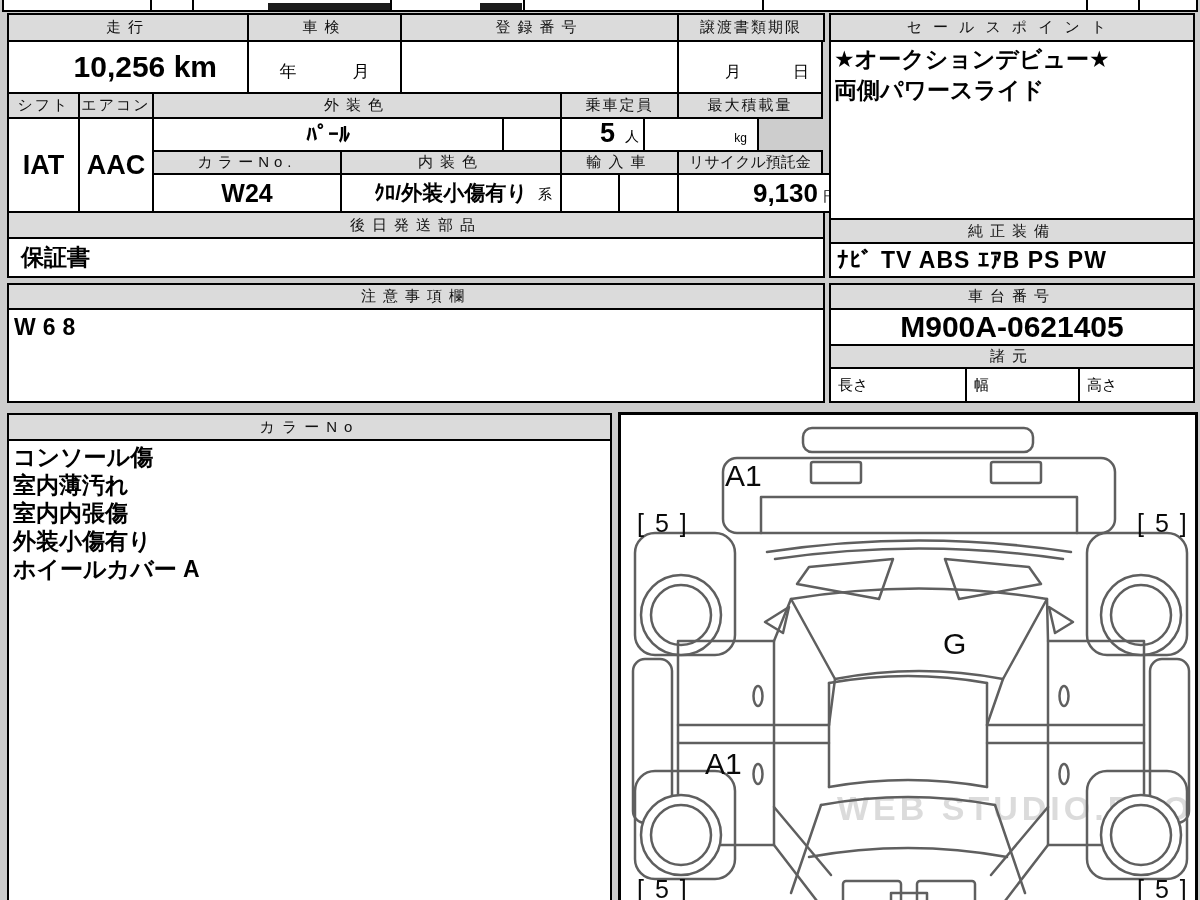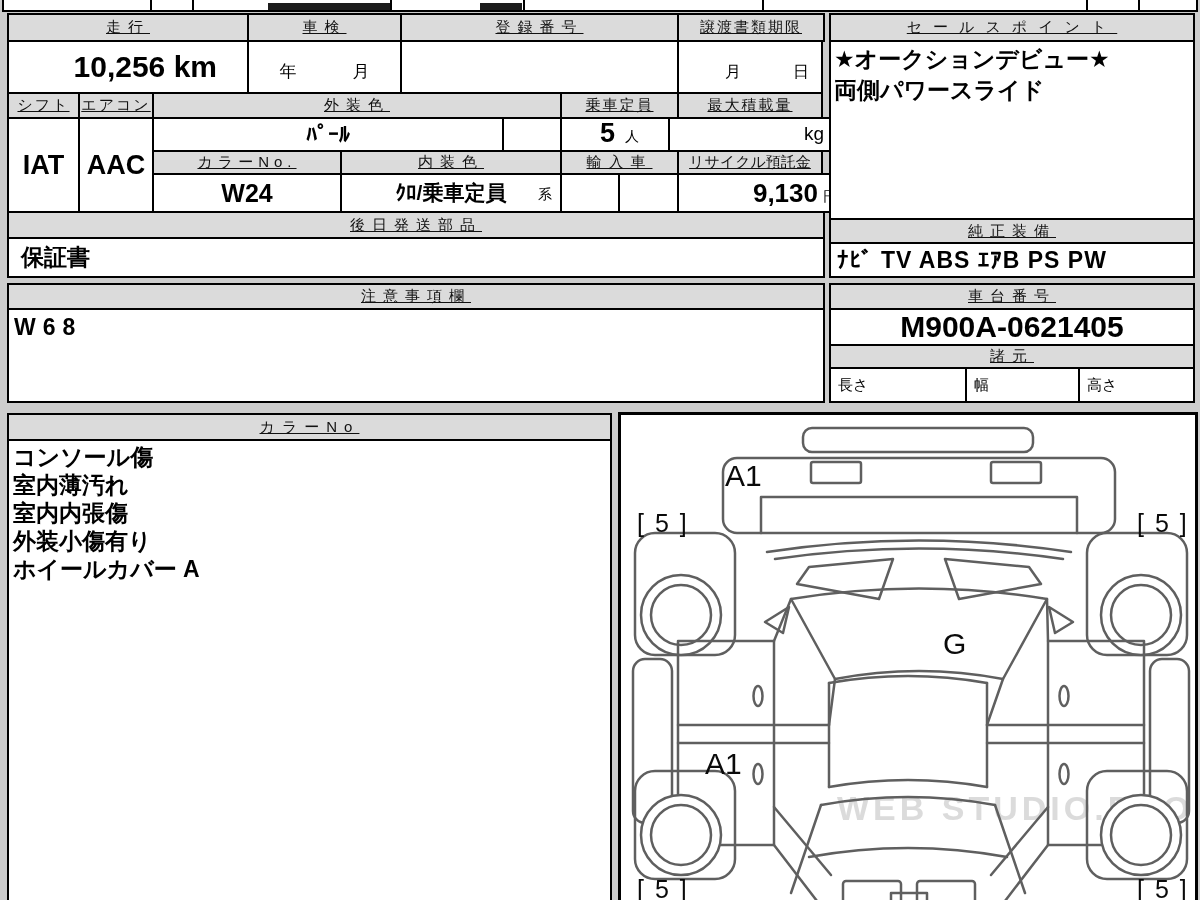--- a/index.html
+++ b/index.html
@@ -1,21 +1,21 @@
 <!DOCTYPE html>
 <html><head>
 <meta charset="utf-8">
 <style>
   html,body{margin:0;padding:0;}
   body{font-family:"Liberation Sans","DejaVu Sans",sans-serif;}
   #page{position:relative;width:1200px;height:900px;background:#cdcdcd;overflow:hidden;}
 
   .cell{position:absolute;background:#ffffff;border:2px solid #000;box-sizing:border-box;}
   .hdr{background:#dbdbdb;display:flex;align-items:center;justify-content:center;
-       font-size:15px;letter-spacing:7px;color:#111;white-space:nowrap;text-decoration:underline;}
+       font-size:15px;letter-spacing:7px;color:#111;white-space:nowrap;}
   .hdr.tight{letter-spacing:2px;}
   .hdr.wide{letter-spacing:11px;}
   .val{font-weight:bold;color:#000;}
   .flex{display:flex;}
 
   
   .topstrip{position:absolute;left:2px;top:0;width:1196px;height:12px;background:#fff;
             border-bottom:2px solid #000;border-left:2px solid #000;border-right:2px solid #000;box-sizing:border-box;}
   .tdiv{position:absolute;top:0;width:2px;height:10px;background:#000;}
   .tfrag{position:absolute;top:3px;height:7px;background:#1c1c1c;}
@@ -96,42 +96,42 @@
       <span>AAC</span>
     </div>
   <div class="cell val flex" style="left:152px;top:117px;width:352px;height:35px;font-size:22px;align-items:center;justify-content:center">
       <span>ﾊﾟｰﾙ</span>
     </div>
   <div class="cell" style="left:502px;top:117px;width:60px;height:35px"></div>
   <div class="cell flex" style="left:560px;top:117px;width:119px;height:35px;align-items:flex-end;justify-content:center;gap:10px;padding-bottom:4px">
     <span class="val" style="font-size:27px;line-height:26px">5</span>
     <span style="font-size:14px">人</span>
   </div>
-  <div class="cell flex" style="left:668px;top:117px;width:168px;height:35px;font-size:19px;align-items:flex-end;justify-content:flex-end;padding-right:10px;padding-bottom:5px">
+  <div class="cell flex" style="left:643px;top:117px;width:116px;height:35px;font-size:12px;align-items:flex-end;justify-content:flex-end;padding-right:10px;padding-bottom:5px">
       <span>kg</span>
     </div>
 
   <div class="cell hdr" style="left:152px;top:150px;width:190px;height:25px;letter-spacing:5px">
       <span>カラーNo.</span>
     </div>
   <div class="cell hdr" style="left:340px;top:150px;width:222px;height:25px">
       <span>内装色</span>
     </div>
   <div class="cell hdr" style="left:560px;top:150px;width:119px;height:25px">
       <span>輸入車</span>
     </div>
   <div class="cell hdr tight" style="left:677px;top:150px;width:146px;height:25px;letter-spacing:0">
       <span>リサイクル預託金</span>
     </div>
 
   <div class="cell val flex" style="left:152px;top:173px;width:190px;height:40px;font-size:25px;align-items:center;justify-content:center">
       <span>W24</span>
     </div>
   <div class="cell flex" style="left:340px;top:173px;width:222px;height:40px;align-items:center;justify-content:center;position:absolute">
-    <span class="val" style="font-size:21px">ｸﾛ/乗車定員</span>
+    <span class="val" style="font-size:21px">ｸﾛ/外装小傷有り</span>
     <span style="font-size:14px;position:absolute;right:8px;bottom:7px">系</span>
   </div>
   <div class="cell" style="left:560px;top:173px;width:60px;height:40px"></div>
   <div class="cell" style="left:618px;top:173px;width:61px;height:40px"></div>
   <div class="cell flex" style="left:677px;top:173px;width:170px;height:40px;align-items:center;justify-content:flex-end;padding-right:8px">
     <span class="val" style="font-size:26px">9,130</span>
     <span style="font-size:14px;padding-left:5px;padding-top:8px">円</span>
   </div>
 
   <div class="cell hdr" style="left:7px;top:211px;width:818px;height:28px">

